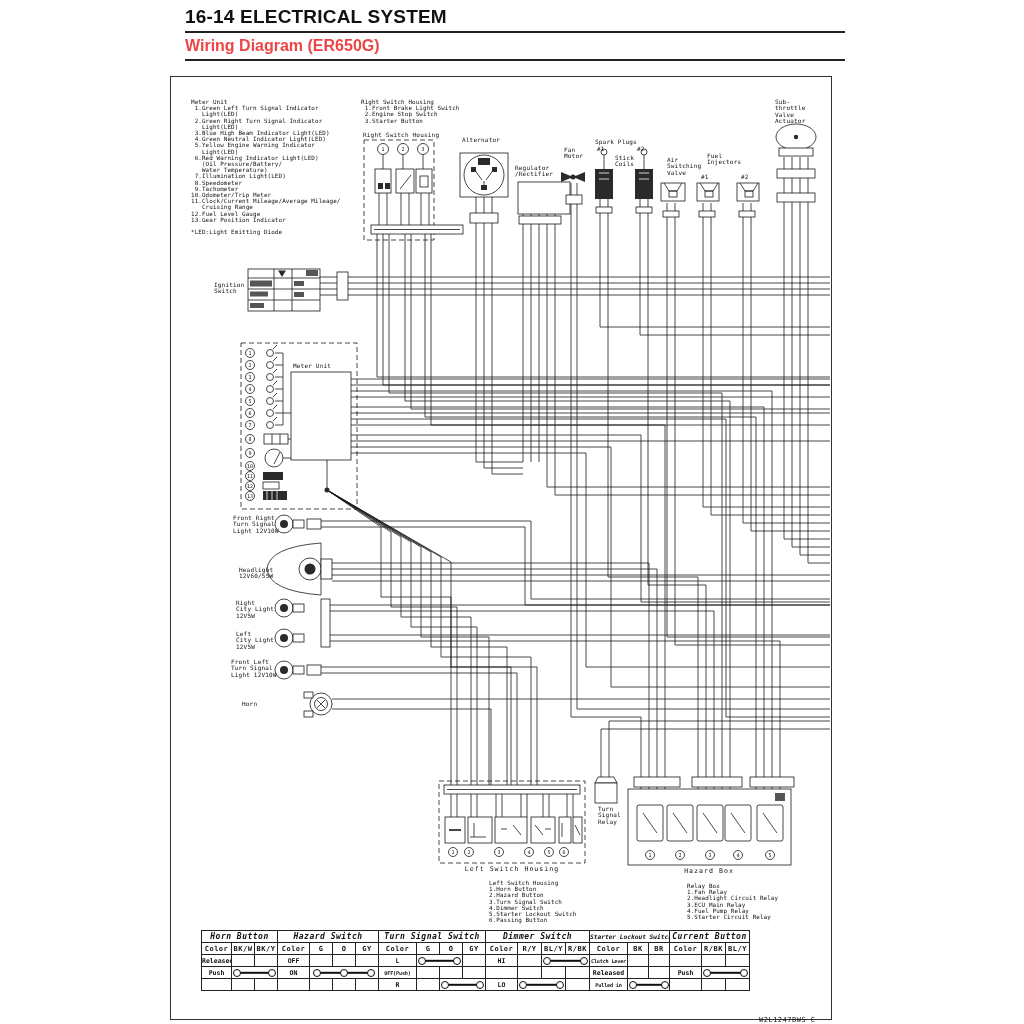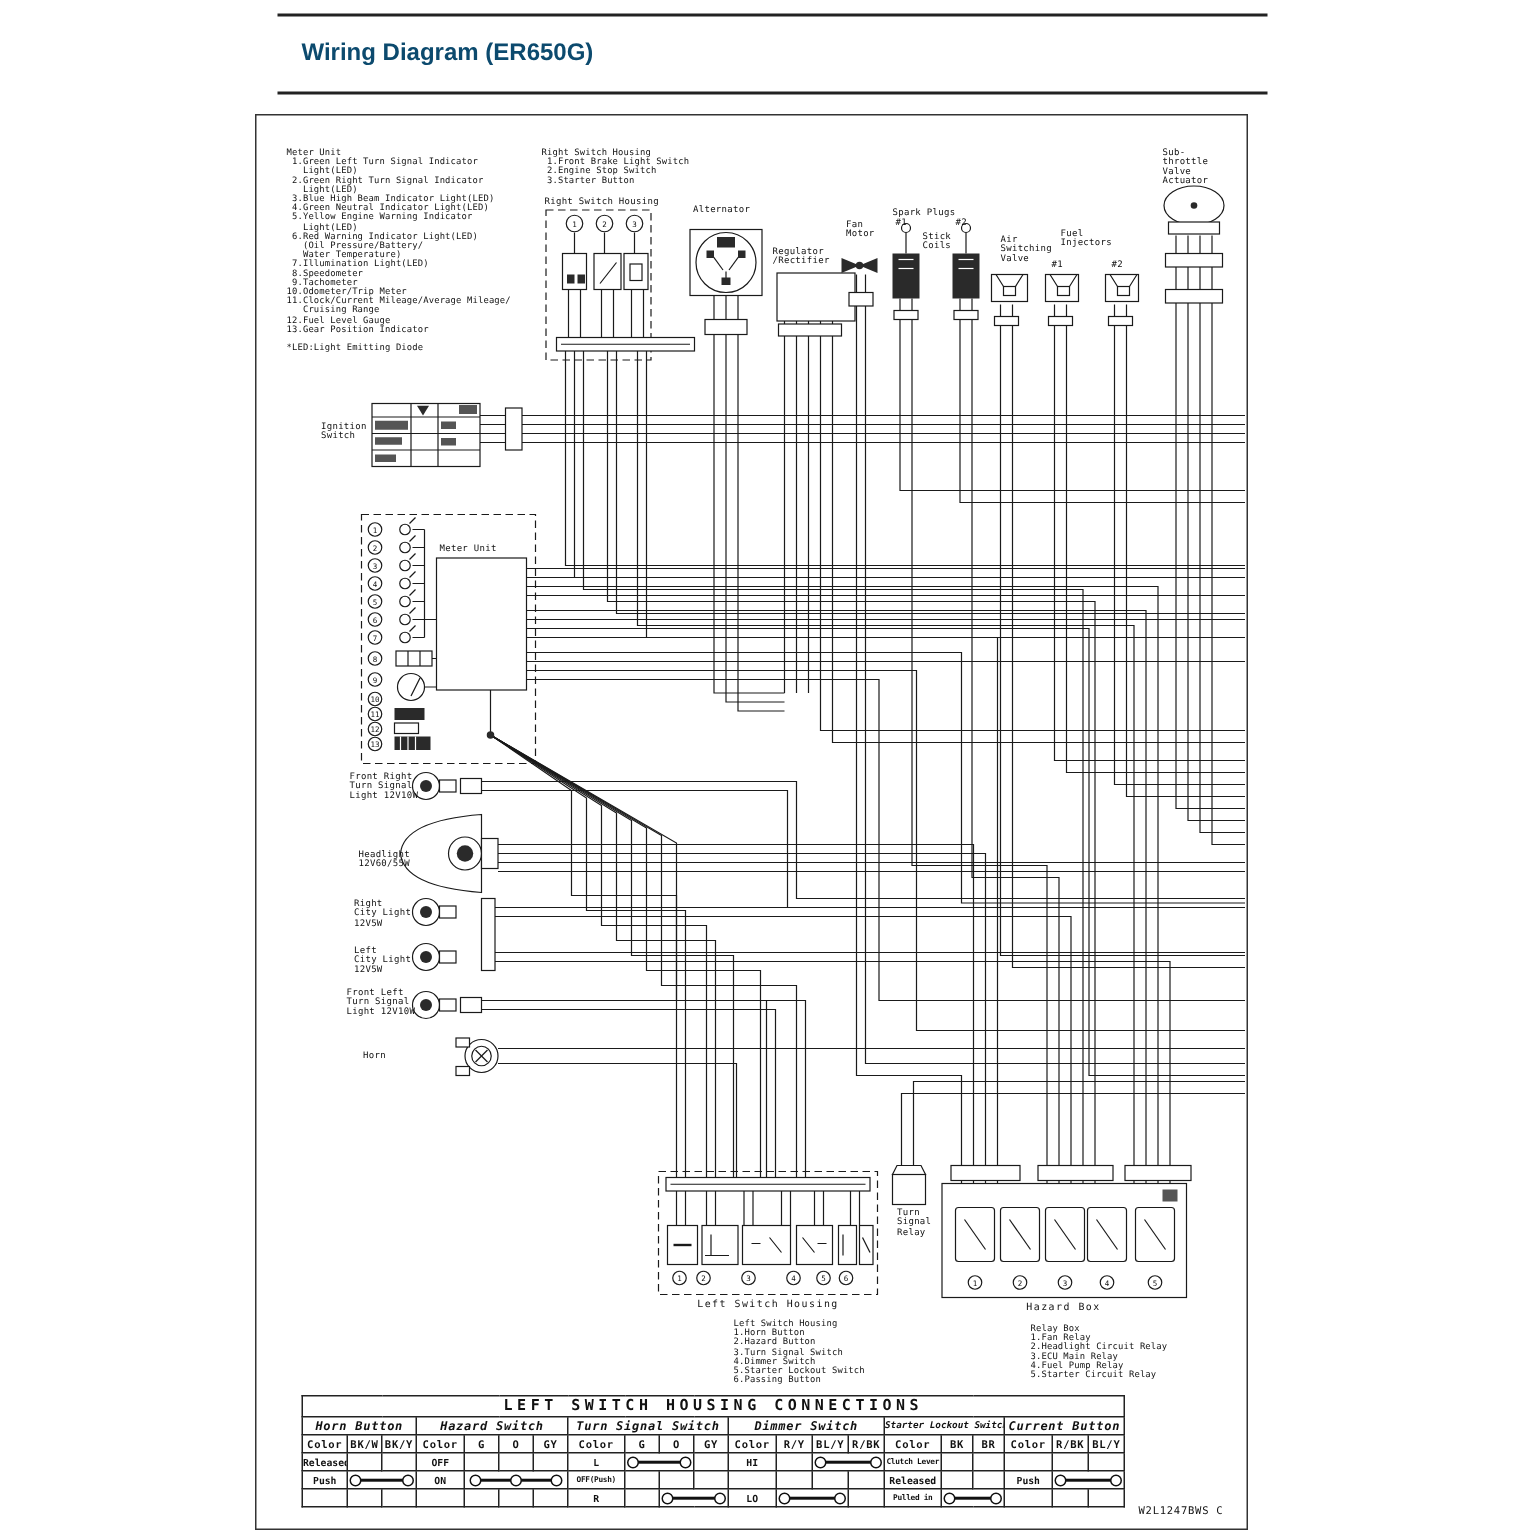--- a/index.html
+++ b/index.html
@@ -1,54 +1,55 @@
 <!DOCTYPE html>
 <html><head>
 <meta charset="utf-8">
 <style>
   html,body{margin:0;padding:0;background:#fff;width:1024px;height:1024px;position:relative;
     font-family:"DejaVu Sans Mono",monospace;color:#111;}
   .hdr{position:absolute;left:185px;top:6px;width:660px;font-family:"Liberation Sans",sans-serif;}
   .hdr h1{margin:0;font-size:19px;font-weight:bold;letter-spacing:.2px;color:#111;}
   .rule1{height:2.4px;background:#222;margin:3px 0 4px 0;}
-  .hdr h2{margin:16px;font-size:16px;font-weight:bold;color:#0c4a6e;}
+  .hdr h2{margin:0;font-size:16px;font-weight:bold;color:#ef4444;}
   .rule2{height:1.6px;background:#222;margin:4px 0 0 0;}
   .frame{position:absolute;left:170px;top:76px;width:660px;height:942px;border:1.2px solid #333;}
   .frame svg{position:absolute;left:0;top:0;}
   svg *{stroke:#1a1a1a;fill:none;stroke-width:.8;}
   svg .dash{stroke-dasharray:5 3;}
   svg .wf{fill:#fff;}
   svg .df{fill:#2a2a2a;stroke:none;}
   svg .gf{fill:#555;stroke:none;}
   svg .cn{font:5px "DejaVu Sans Mono",monospace;fill:#111;stroke:none;text-anchor:middle;}
   .lbl{position:absolute;white-space:pre;font-size:6px;line-height:6.4px;letter-spacing:.2px;z-index:3;color:#111;}
   .leg{position:absolute;white-space:pre;font-size:5.9px;line-height:6.2px;letter-spacing:.1px;z-index:3;color:#111;}
   .cap{font-size:6.6px;letter-spacing:1px;}
   .ctr{transform:translateX(-50%);}
-  .code{position:absolute;font-size:7px;letter-spacing:.5px;z-index:3;}
+  .code{position:absolute;font-size:7px;letter-spacing:.5px;z-index:3;margin-top:13px;}
   
   .tblwrap{position:absolute;left:30px;top:853px;z-index:4;background:#fff;}
   table{border-collapse:collapse;table-layout:fixed;width:548px;}
   td{border:1px solid #222;padding:0;height:11px;text-align:center;vertical-align:middle;
      font-family:"DejaVu Sans Mono",monospace;font-weight:bold;color:#111;overflow:hidden;white-space:nowrap;}
   .t-title{font-size:10px;letter-spacing:3px;height:13px;}
   .t-sec{font-size:8px;letter-spacing:.5px;font-style:italic;}
   .t-sec.shrink{font-size:6.2px;letter-spacing:0;}
   .t-col{font-size:7px;letter-spacing:.5px;}
   .t-lab{font-size:6.5px;}
   .t-lab.tight{font-size:5.2px;letter-spacing:-.2px;}
   .db{position:relative;height:9px;margin:0 1px;}
   .db-line{position:absolute;left:9%;right:9%;top:50%;height:2.4px;transform:translateY(-50%);background:#111;}
   .db-dot{position:absolute;top:50%;width:6px;height:6px;border:1.3px solid #111;border-radius:50%;
           background:#fff;transform:translate(-50%,-50%);}
 </style>
 </head>
 <body>
 
 <div class="hdr">
+  <h1>16-14 ELECTRICAL SYSTEM</h1>
   <div class="rule1"></div>
   <h2>Wiring Diagram (ER650G)</h2>
   <div class="rule2"></div>
 </div>
 
 <div class="frame">
 
   <svg width="660" height="942" viewBox="0 0 660 942">
 
     <g>
@@ -573,23 +574,20 @@
           <col style="width: 24px;">
           <col style="width: 38px;">
           <col style="width: 21px;">
           <col style="width: 21px;">
           <col style="width: 32px;">
           <col style="width: 24px;">
           <col style="width: 24px;">
         </colgroup>
         <tbody>
           <tr>
-            <td class="t-title" colspan="21">LEFT SWITCH HOUSING CONNECTIONS</td>
-          </tr>
-          <tr>
             <td class="t-sec" colspan="3">Horn Button</td>
             <td class="t-sec" colspan="4">Hazard Switch</td>
             <td class="t-sec" colspan="4">Turn Signal Switch</td>
             <td class="t-sec" colspan="4">Dimmer Switch</td>
             <td class="t-sec shrink" colspan="3">Starter Lockout Switch</td>
             <td class="t-sec" colspan="3">Current Button</td>
           </tr>
           <tr>
             <td class="t-col">Color</td>
             <td class="t-col">BK/W</td>

